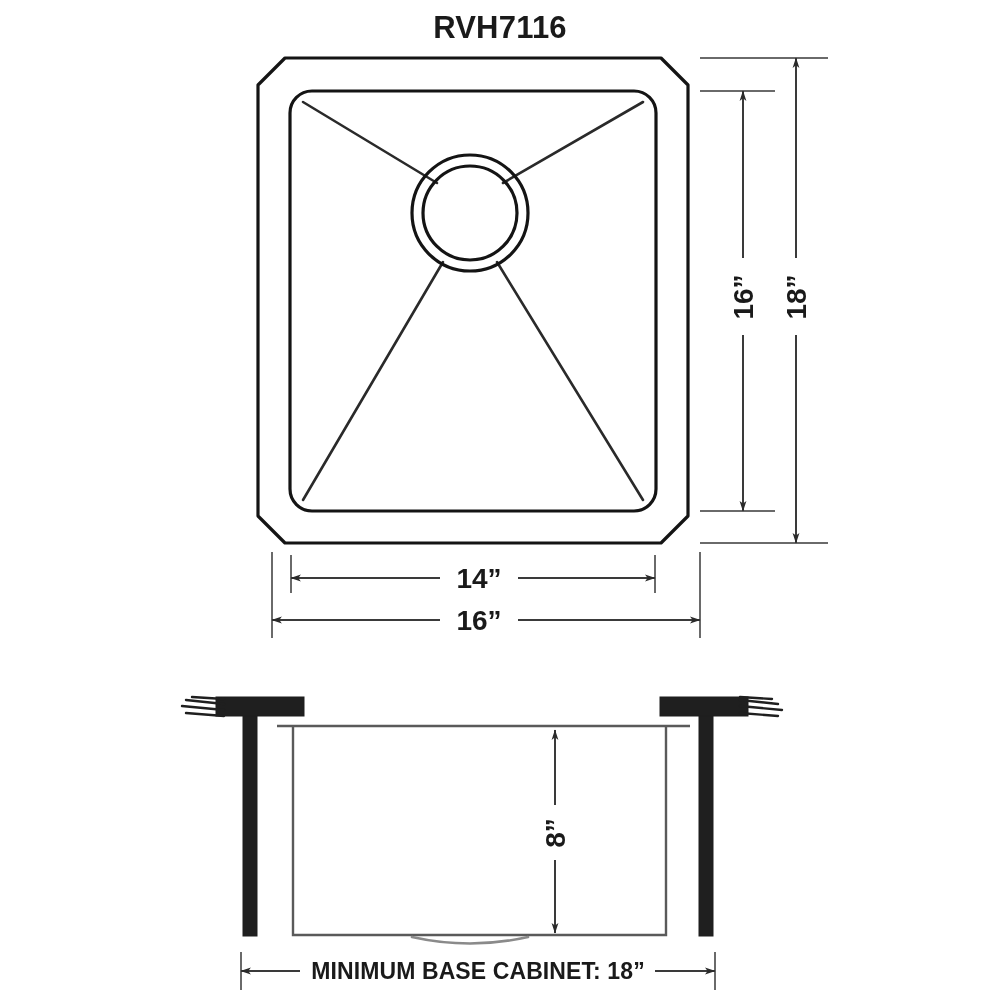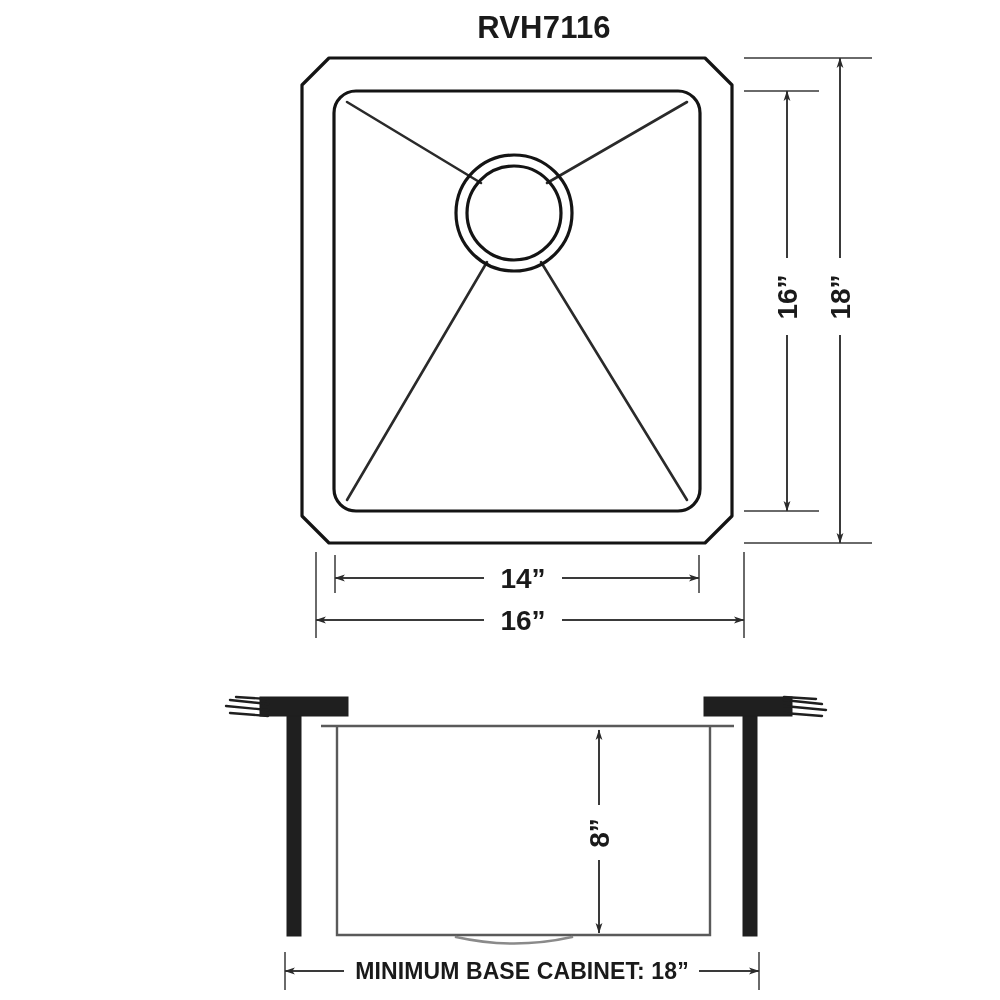--- a/index.html
+++ b/index.html
@@ -14,21 +14,20 @@
     font-family: "Liberation Sans", sans-serif;
     color: #1a1a1a;
     overflow: hidden;
     position: relative;
   }
   #spec-sheet {
     position: relative;
     width: 844px;
     height: 1000px;
     background: #ffffff;
-    margin-left: 44px;
   }
   #drawing-svg {
     position: absolute;
     left: 0;
     top: 0;
     width: 1000px;
     height: 1000px;
     display: block;
   }
   .title-text {

